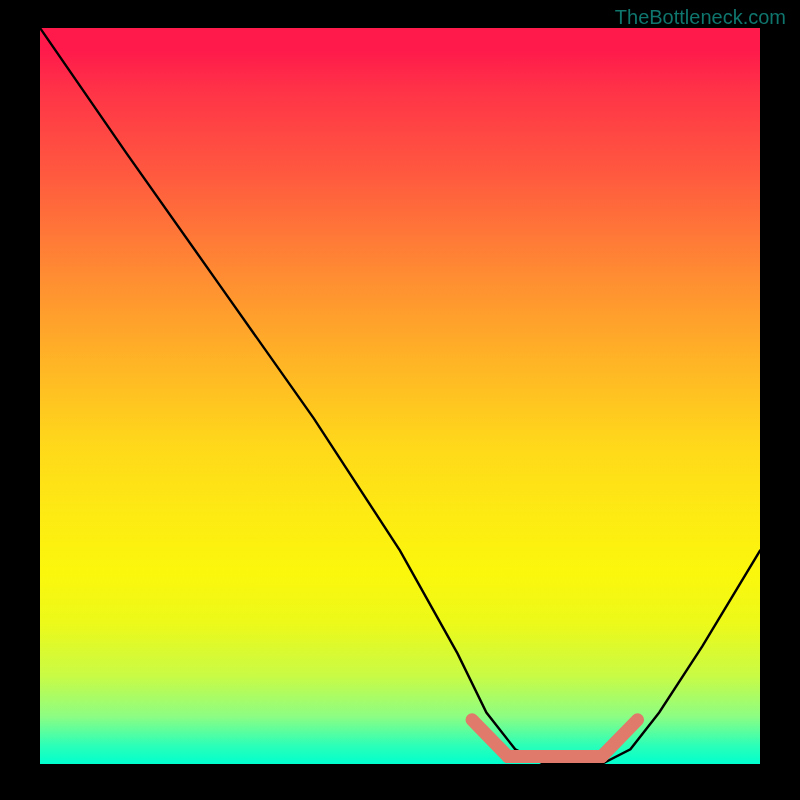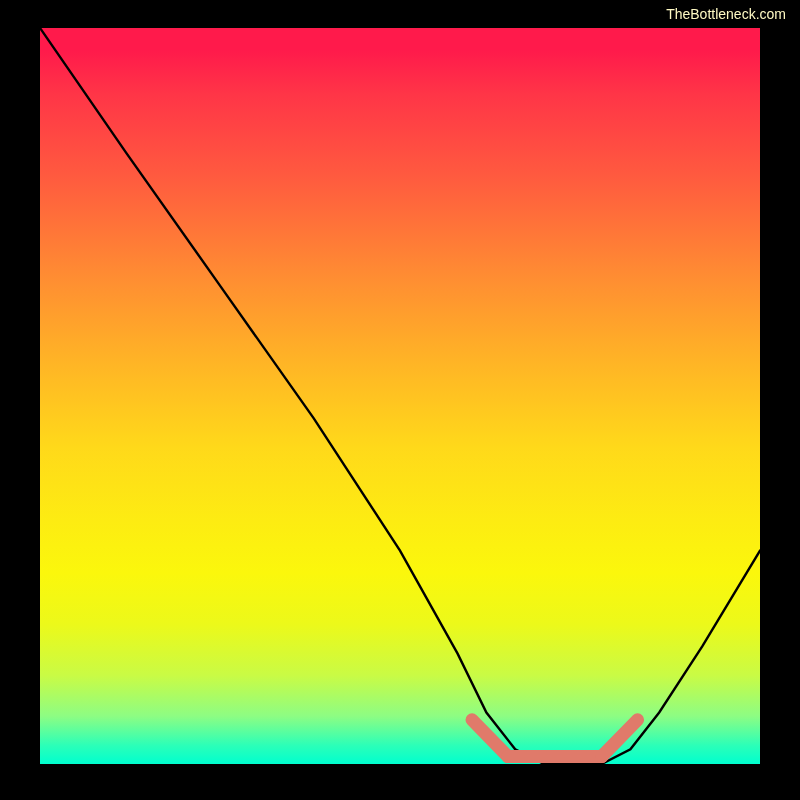--- a/index.html
+++ b/index.html
@@ -8,22 +8,22 @@
     width: 800px;
     height: 800px;
     background: #000;
     position: relative;
     font-family: Arial, sans-serif;
   }
   .watermark {
     position: absolute;
     top: 6px;
     right: 14px;
-    color: #fef9c3;
-    font-size: 14px;
+    color: #0f766e;
+    font-size: 20px;
     font-weight: 500;
     z-index: 10;
   }
   .plot-area {
     position: absolute;
     left: 40px;
     top: 28px;
     width: 720px;
     height: 736px;
     background: linear-gradient(to bottom,

